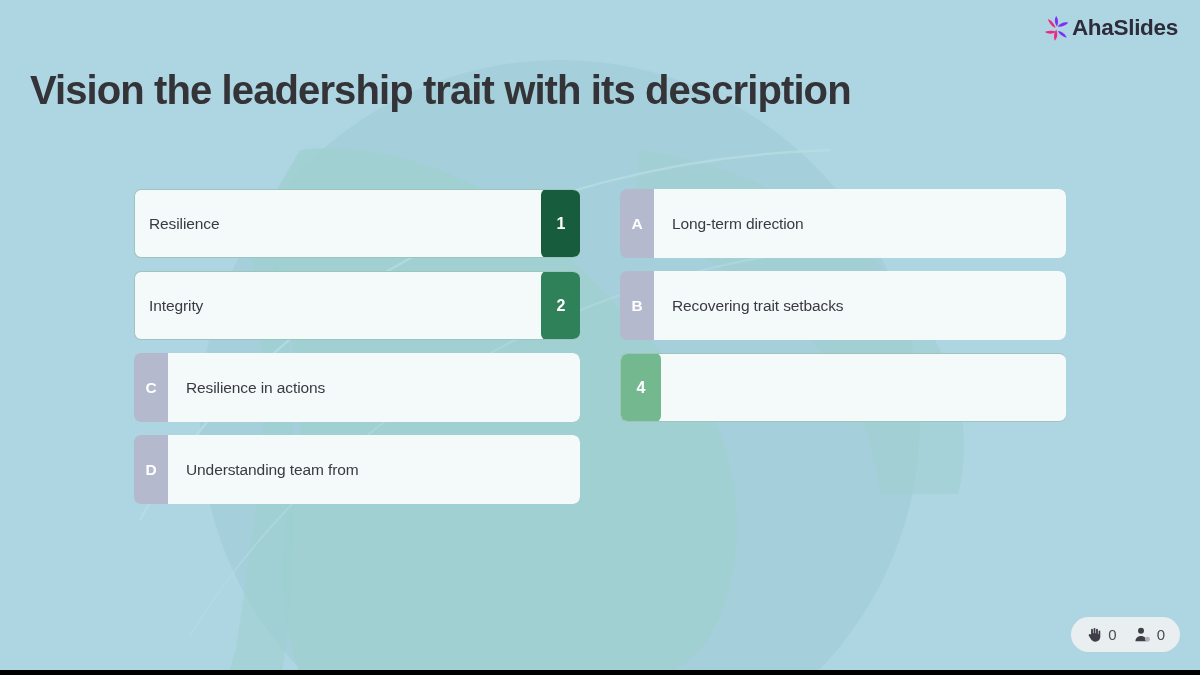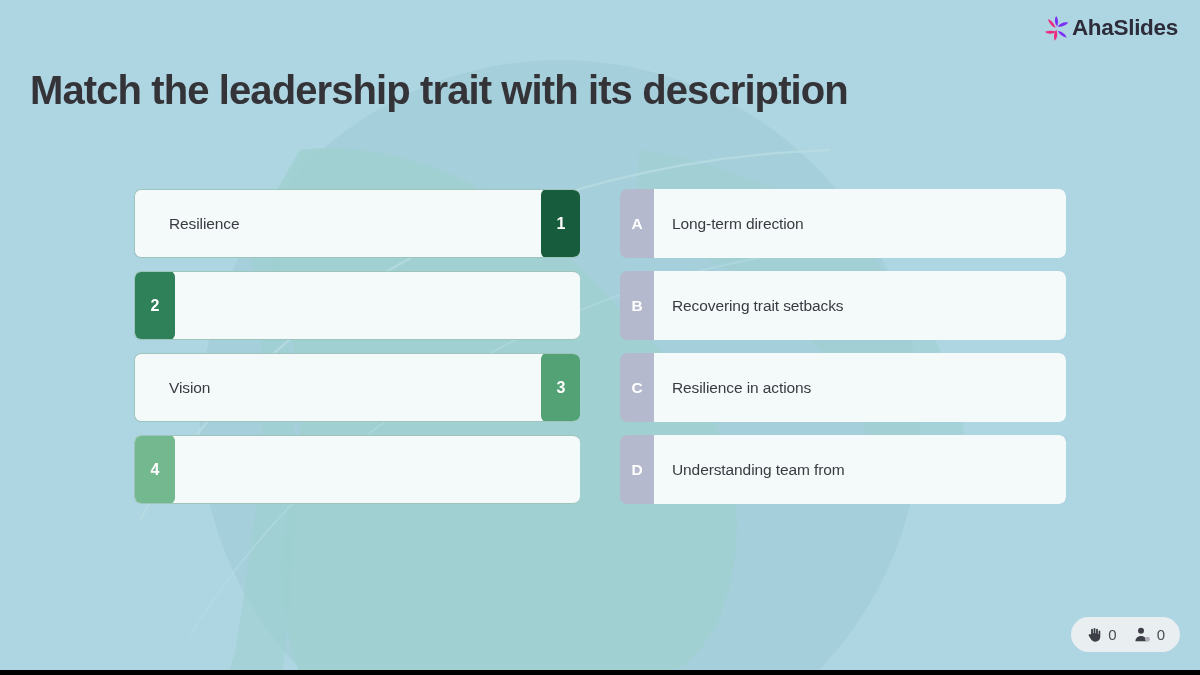--- a/index.html
+++ b/index.html
@@ -91,21 +91,21 @@
   .card.prompt {
     background: #f4f9f9;
     border: 1px solid #9dc4bd;
     border-right: none;
     border-radius: 7px;
   }
   .card.prompt .body {
     flex: 1 1 auto;
     display: flex;
     align-items: center;
-    padding: 0 34px;
+    padding: 0 14px;
     font-size: 15.5px;
     color: #3a3a42;
     letter-spacing: -0.1px;
     overflow: hidden;
     white-space: nowrap;
   }
   .card.prompt .badge {
     flex: 0 0 40px;
     width: 40px;
     display: flex;
@@ -226,45 +226,42 @@
         <path d="M35 13 C31 17 25 19 21 18 C24 14 30 11 35 13 Z" fill="#7b2ff7"></path>
         <path d="M33 33 C28 32 23 28 21 24 C26 24 31 28 33 33 Z" fill="#7b2ff7"></path>
         <path d="M8 8 C13 10 17 15 18 20 C13 18 9 13 8 8 Z" fill="#ec2b80"></path>
         <path d="M4 25 C9 23 15 23 19 25 C15 28 8 29 4 25 Z" fill="#ec2b80"></path>
         <path d="M17 37 C15 32 16 26 19 22 C21 27 21 33 17 37 Z" fill="#ec2b80"></path>
       </g>
     </svg>
     <span class="wordmark">AhaSlides</span>
   </div>
 
-  <h1 id="title">Match the leadership trait with its description</h1>
+  <h1 id="title">Vision the leadership trait with its description</h1>
 
   <div id="board">
 
     <div class="card prompt">
       <span class="body">Resilience</span>
       <span class="badge" style="background:#175c3d">1</span>
     </div>
     <div class="card answer">
       <span class="badge" style="background:#b4b9cd">A</span>
       <span class="body">Long-term direction</span>
     </div>
 
     <div class="card prompt">
+      <span class="body">Integrity</span>
       <span class="badge" style="background:#2f8159">2</span>
     </div>
     <div class="card answer">
       <span class="badge" style="background:#b4b9cd">B</span>
       <span class="body">Recovering trait setbacks</span>
     </div>
 
-    <div class="card prompt">
-      <span class="body">Vision</span>
-      <span class="badge" style="background:#53a276">3</span>
-    </div>
     <div class="card answer">
       <span class="badge" style="background:#b4b9cd">C</span>
       <span class="body">Resilience in actions</span>
     </div>
 
     <div class="card prompt">
       <span class="badge" style="background:#74b88f">4</span>
     </div>
     <div class="card answer">
       <span class="badge" style="background:#b4b9cd">D</span>

